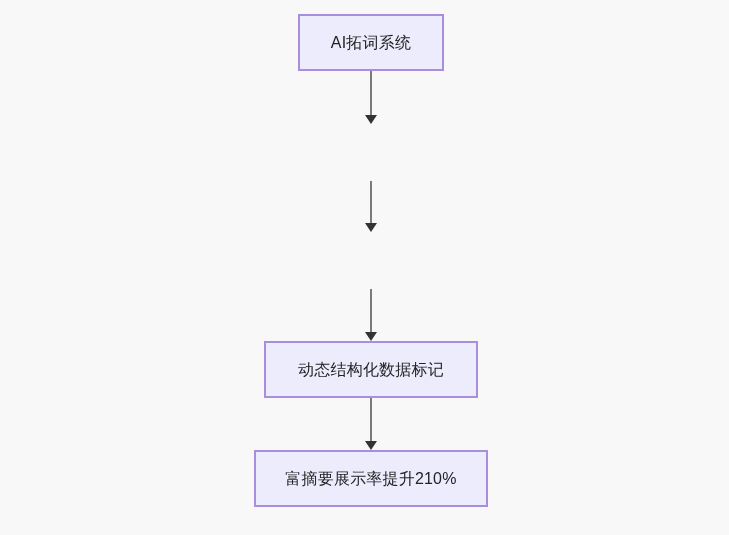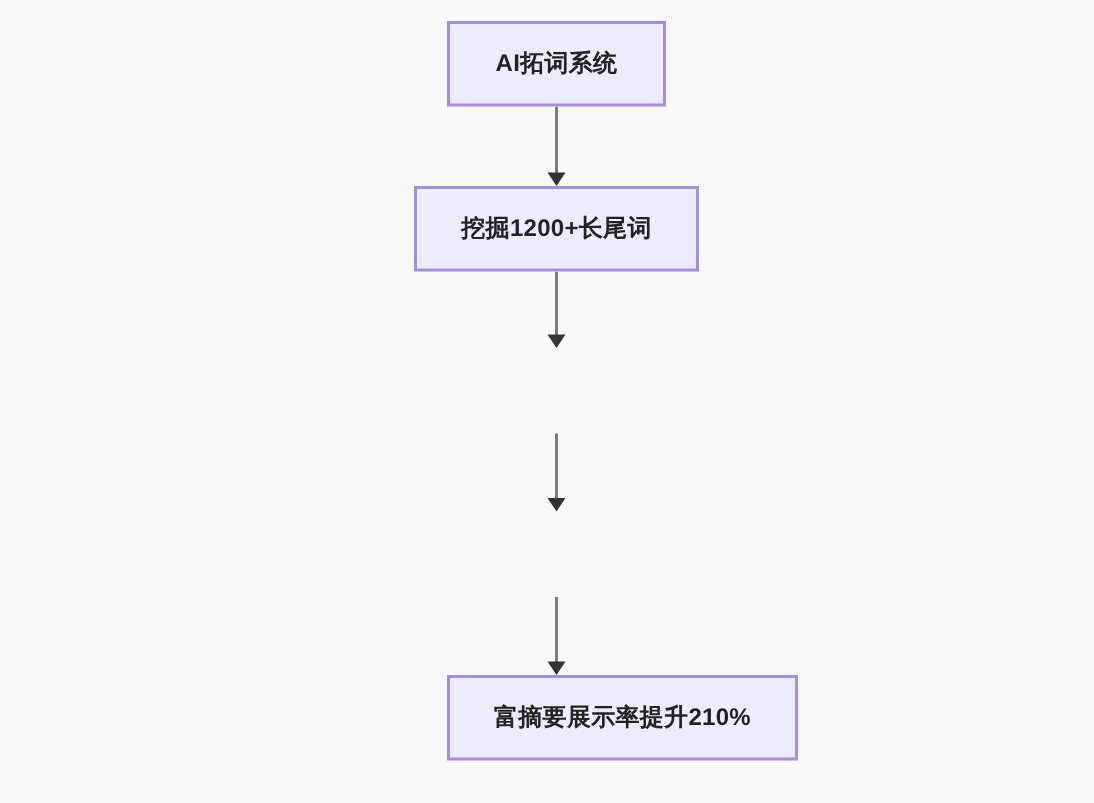--- a/index.html
+++ b/index.html
@@ -24,21 +24,21 @@
     position: absolute;
     box-sizing: border-box;
     background: #ececfd;
     border: 2px solid #a98edd;
     display: flex;
     align-items: center;
     justify-content: center;
     color: #232323;
     font-size: 16px;
     line-height: 1.2;
-    font-weight: 700;
+    font-weight: 400;
     white-space: nowrap;
     letter-spacing: 0.2px;
   }
 
   .flow-edge {
     position: absolute;
     width: 0;
     display: flex;
     flex-direction: column;
     align-items: center;
@@ -77,19 +77,19 @@
     <div class="edge-head"></div>
   </div>
 
   <div class="flow-edge" style="left:371px; top:398px; height:52px;">
     <div class="edge-line"></div>
     <div class="edge-head"></div>
   </div>
 
   <div class="flow-node" style="left:298px; top:14px; width:146px; height:57px;">AI拓词系统</div>
 
-  <div class="flow-node" style="left:276px; top:124px; width:190px; height:57px;">挖掘1200+长尾词</div>
 
 
+  <div class="flow-node" style="left:264px; top:341px; width:214px; height:57px;">动态结构化数据标记</div>
 
-  <div class="flow-node" style="left:254px; top:450px; width:234px; height:57px;margin-left:44px;">富摘要展示率提升210%</div>
+  <div class="flow-node" style="left:254px; top:450px; width:234px; height:57px;">富摘要展示率提升210%</div>
 
 </div>
 
 </body></html>

